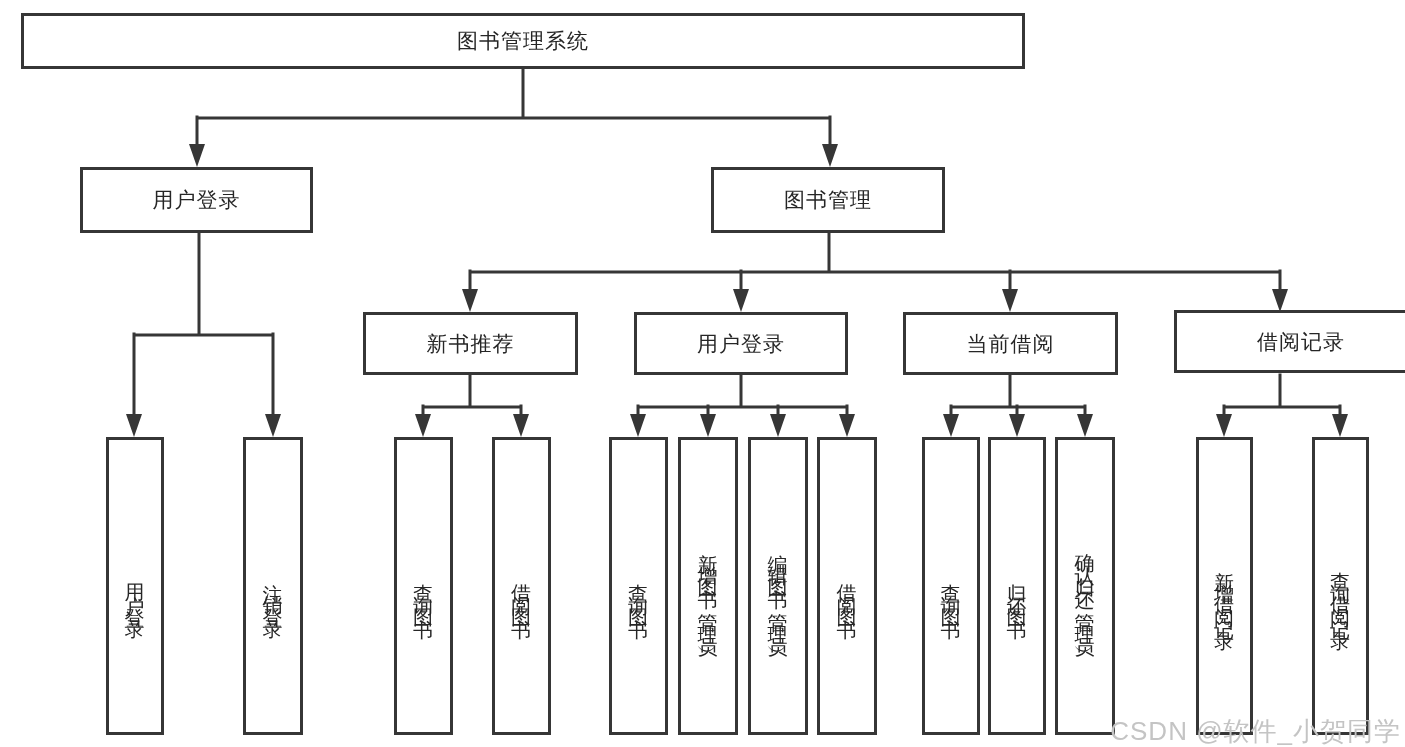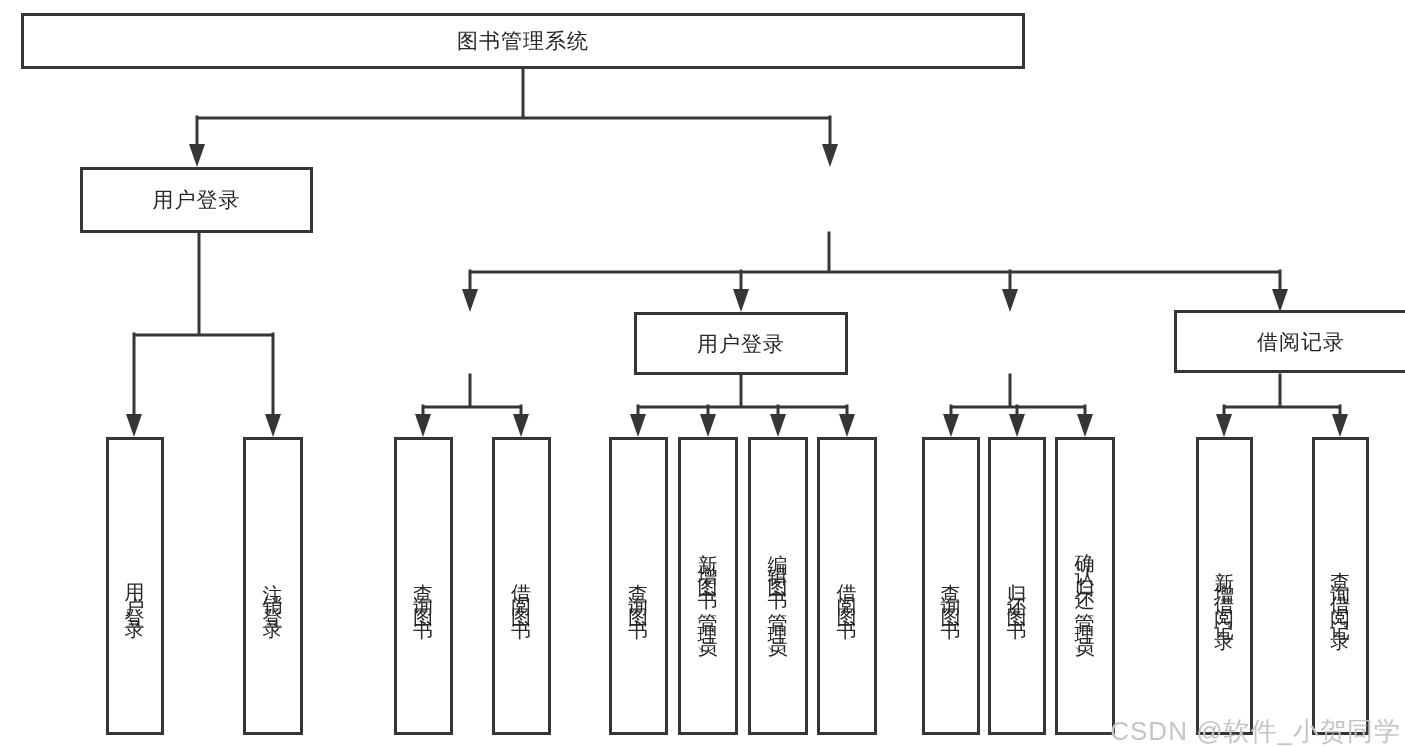--- a/index.html
+++ b/index.html
@@ -88,22 +88,25 @@
         <polygon points="1009,414 1025,414 1017,437"></polygon>
         <polygon points="1077,414 1093,414 1085,437"></polygon>
         <polygon points="1216,414 1232,414 1224,437"></polygon>
         <polygon points="1332,414 1348,414 1340,437"></polygon>
       </g>
   </svg>
 
   <div class="node" style="left:21px; top:13px; width:1004px; height:56px;">图书管理系统</div>
 
   <div class="node" style="left:80px; top:167px; width:233px; height:66px;">用户登录</div>
+  <div class="node" style="left:711px; top:167px; width:234px; height:66px;">图书管理</div>
 
+  <div class="node" style="left:363px; top:312px; width:215px; height:63px;">新书推荐</div>
   <div class="node" style="left:634px; top:312px; width:214px; height:63px;">用户登录</div>
+  <div class="node" style="left:903px; top:312px; width:215px; height:63px;">当前借阅</div>
   <div class="node" style="left:1174px; top:310px; width:254px; height:63px;">借阅记录</div>
 
   <div class="node leaf" style="left:106px; top:437px; width:58px; height:298px;">用户登录</div>
   <div class="node leaf" style="left:243px; top:437px; width:60px; height:298px;">注销登录</div>
 
   <div class="node leaf" style="left:394px; top:437px; width:59px; height:298px;">查询图书</div>
   <div class="node leaf" style="left:492px; top:437px; width:59px; height:298px;">借阅图书</div>
 
   <div class="node leaf" style="left:609px; top:437px; width:59px; height:298px;">查询图书</div>
   <div class="node leaf" style="left:678px; top:437px; width:60px; height:298px;">新增图书（管理员）</div>

